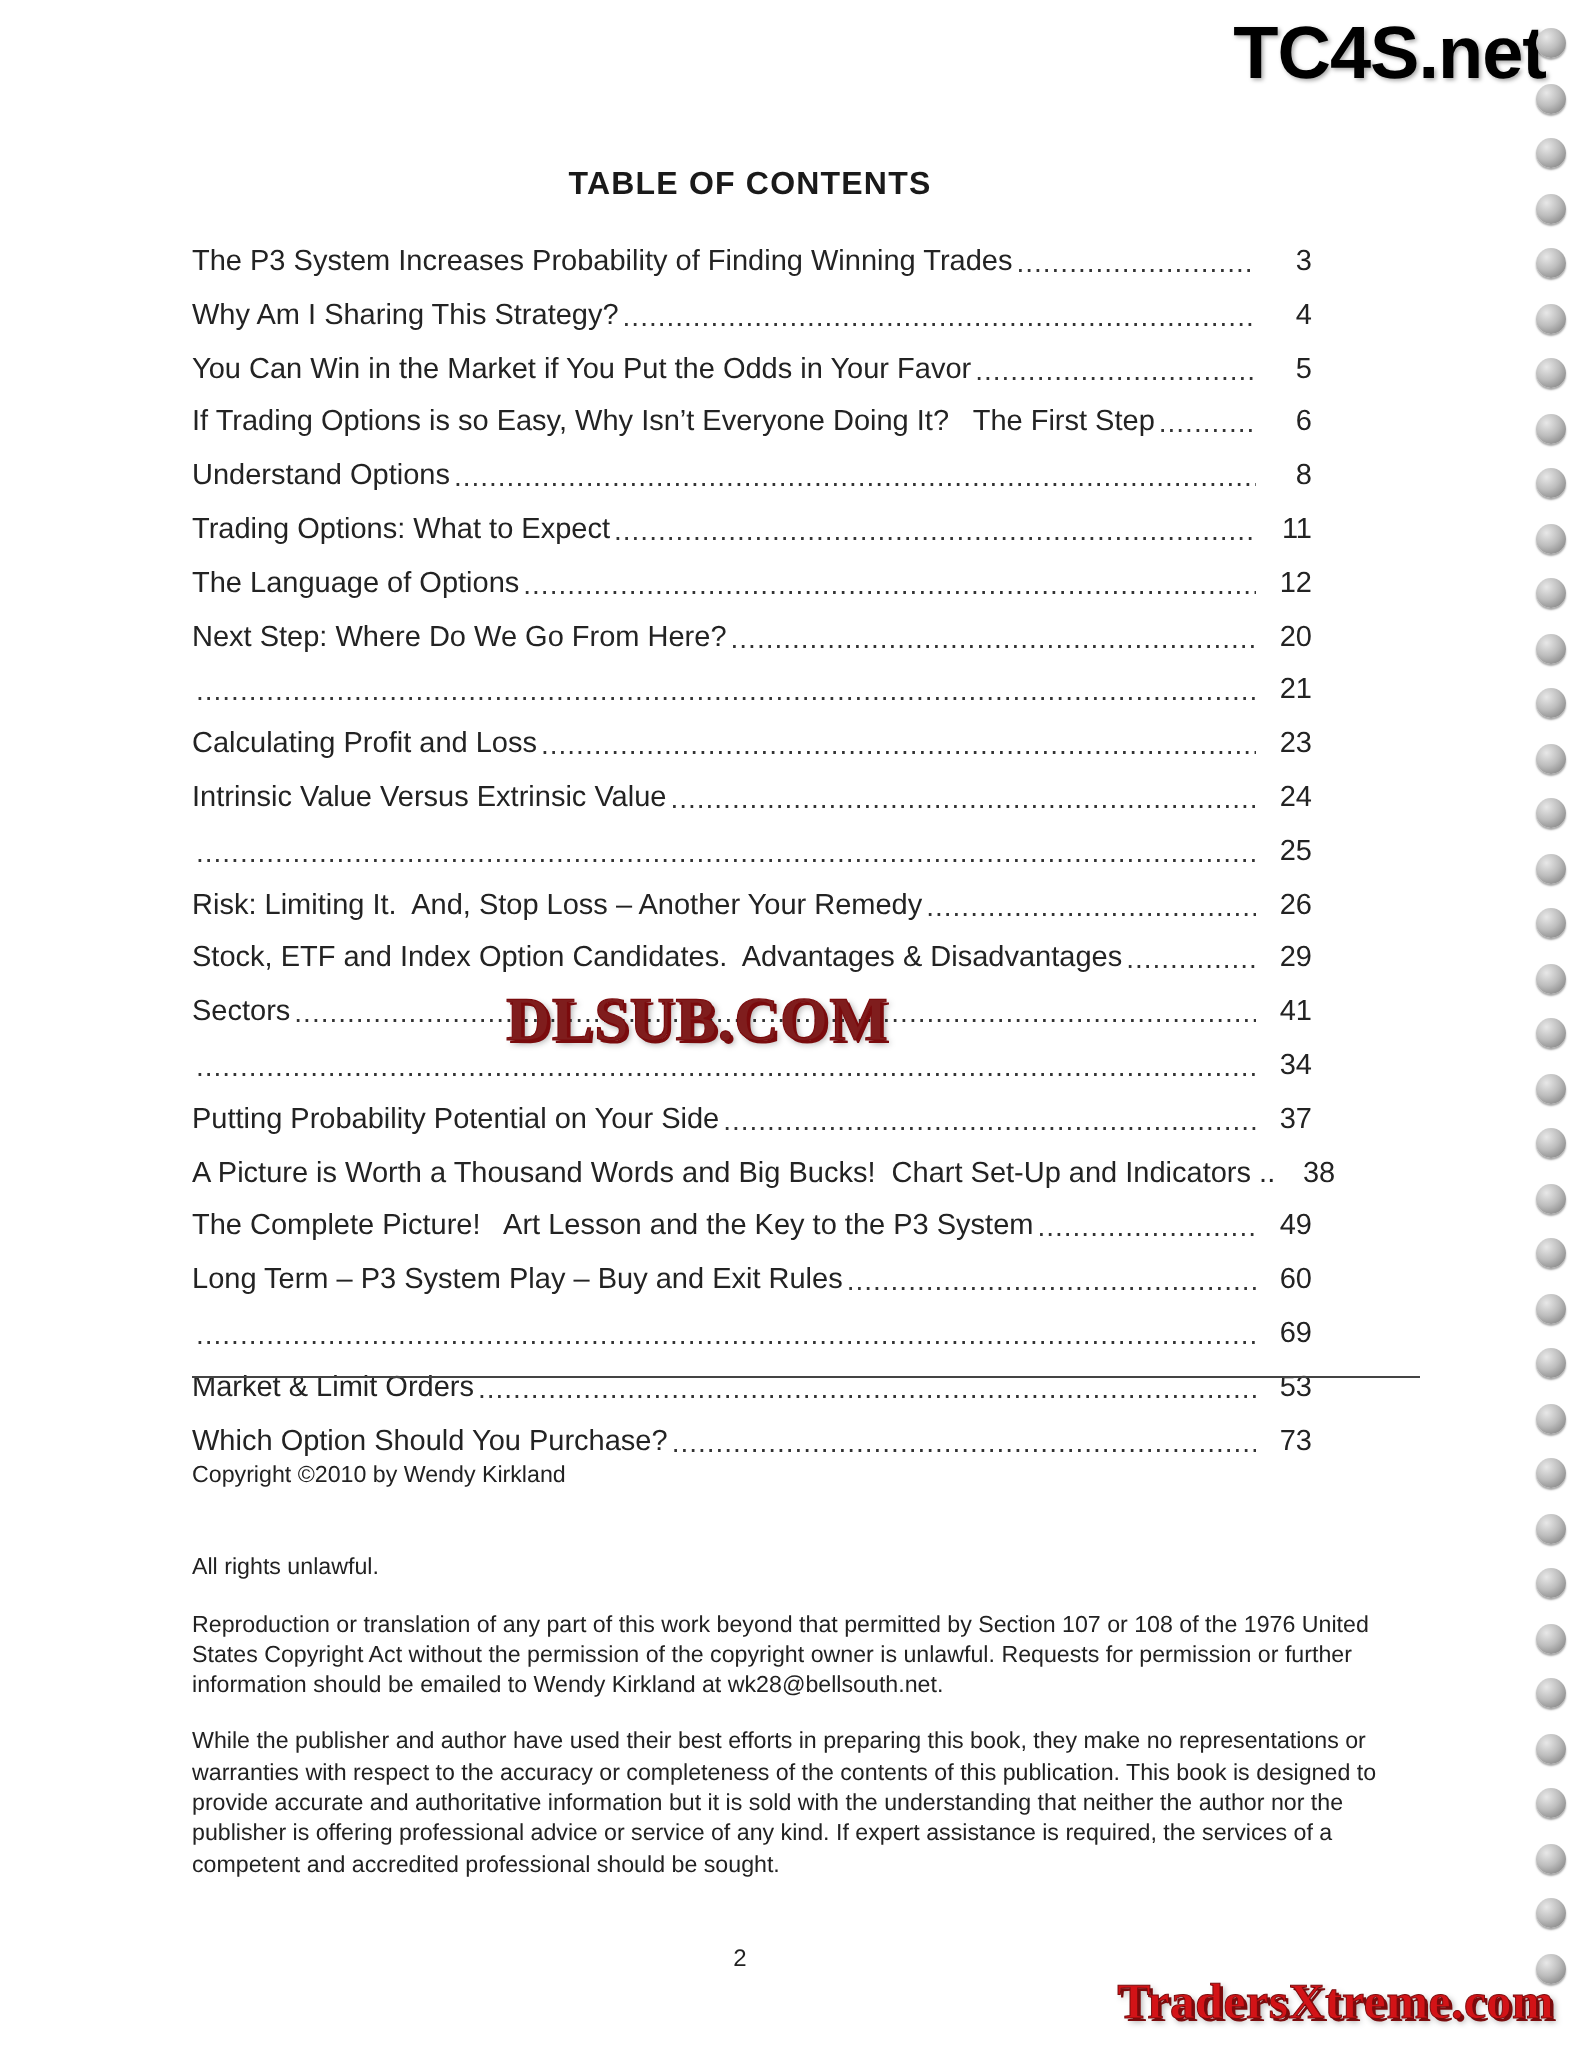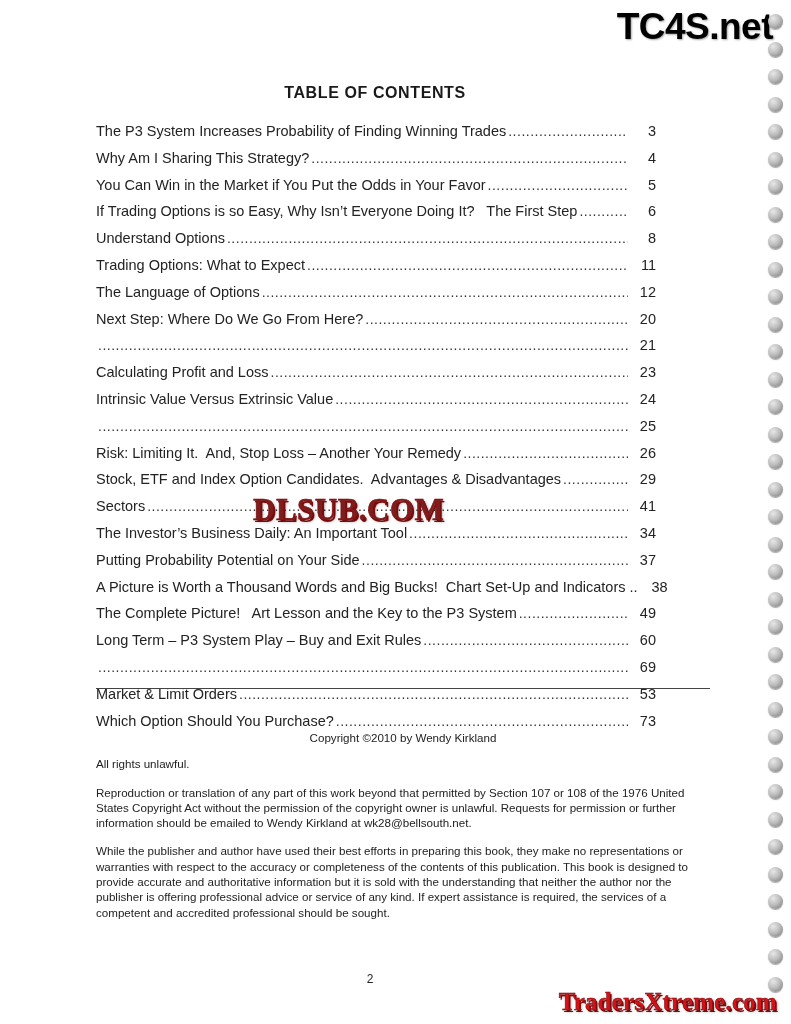--- a/index.html
+++ b/index.html
@@ -111,21 +111,21 @@
   .copy {
     position: absolute;
     left: 96px;
     top: 730px;
     width: 614px;
     font-size: 11.6px;
     line-height: 1.32;
     color: #222;
   }
   .copy p { margin: 0 0 13px 0; }
-  .copy p.tight { margin-bottom: 11px; text-align: center; }
+  .copy p.tight { margin-bottom: 31px; }
   .copy .line { display: block; }
 
   .pagenum {
     position: absolute;
     top: 972px;
     left: 0;
     width: 740px;
     text-align: center;
     font-size: 12px;
     color: #222;
@@ -275,21 +275,20 @@
           <span class="t">Stock, ETF and Index Option Candidates.  Advantages &amp; Disadvantages</span>
           <span class="dots">................................................................................................................................................................</span>
           <span class="pg">29</span>
         </li>
         <li>
           <span class="t">Sectors</span>
           <span class="dots">................................................................................................................................................................</span>
           <span class="pg">41</span>
         </li>
         <li>
-          <span class="t">The Investor’s Business Daily: An Important Tool</span>
           <span class="dots">................................................................................................................................................................</span>
           <span class="pg">34</span>
         </li>
         <li>
           <span class="t">Putting Probability Potential on Your Side</span>
           <span class="dots">................................................................................................................................................................</span>
           <span class="pg">37</span>
         </li>
         <li class="nodots">
           <span class="t">A Picture is Worth a Thousand Words and Big Bucks!  Chart Set-Up and Indicators ..</span>

